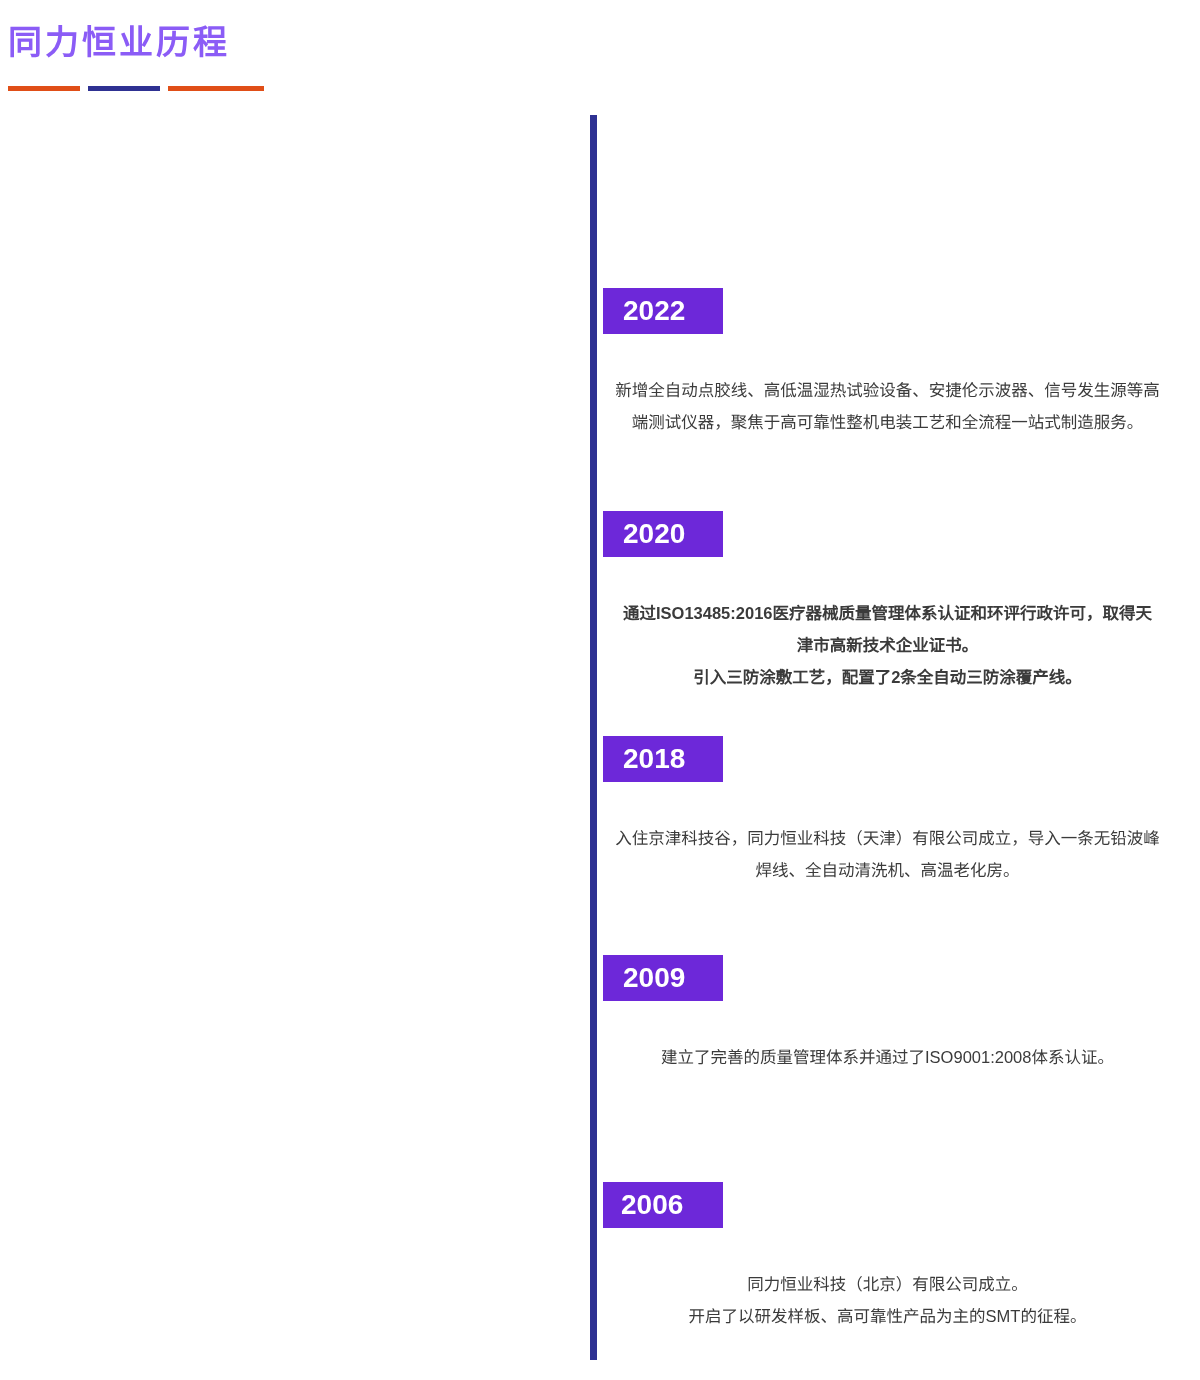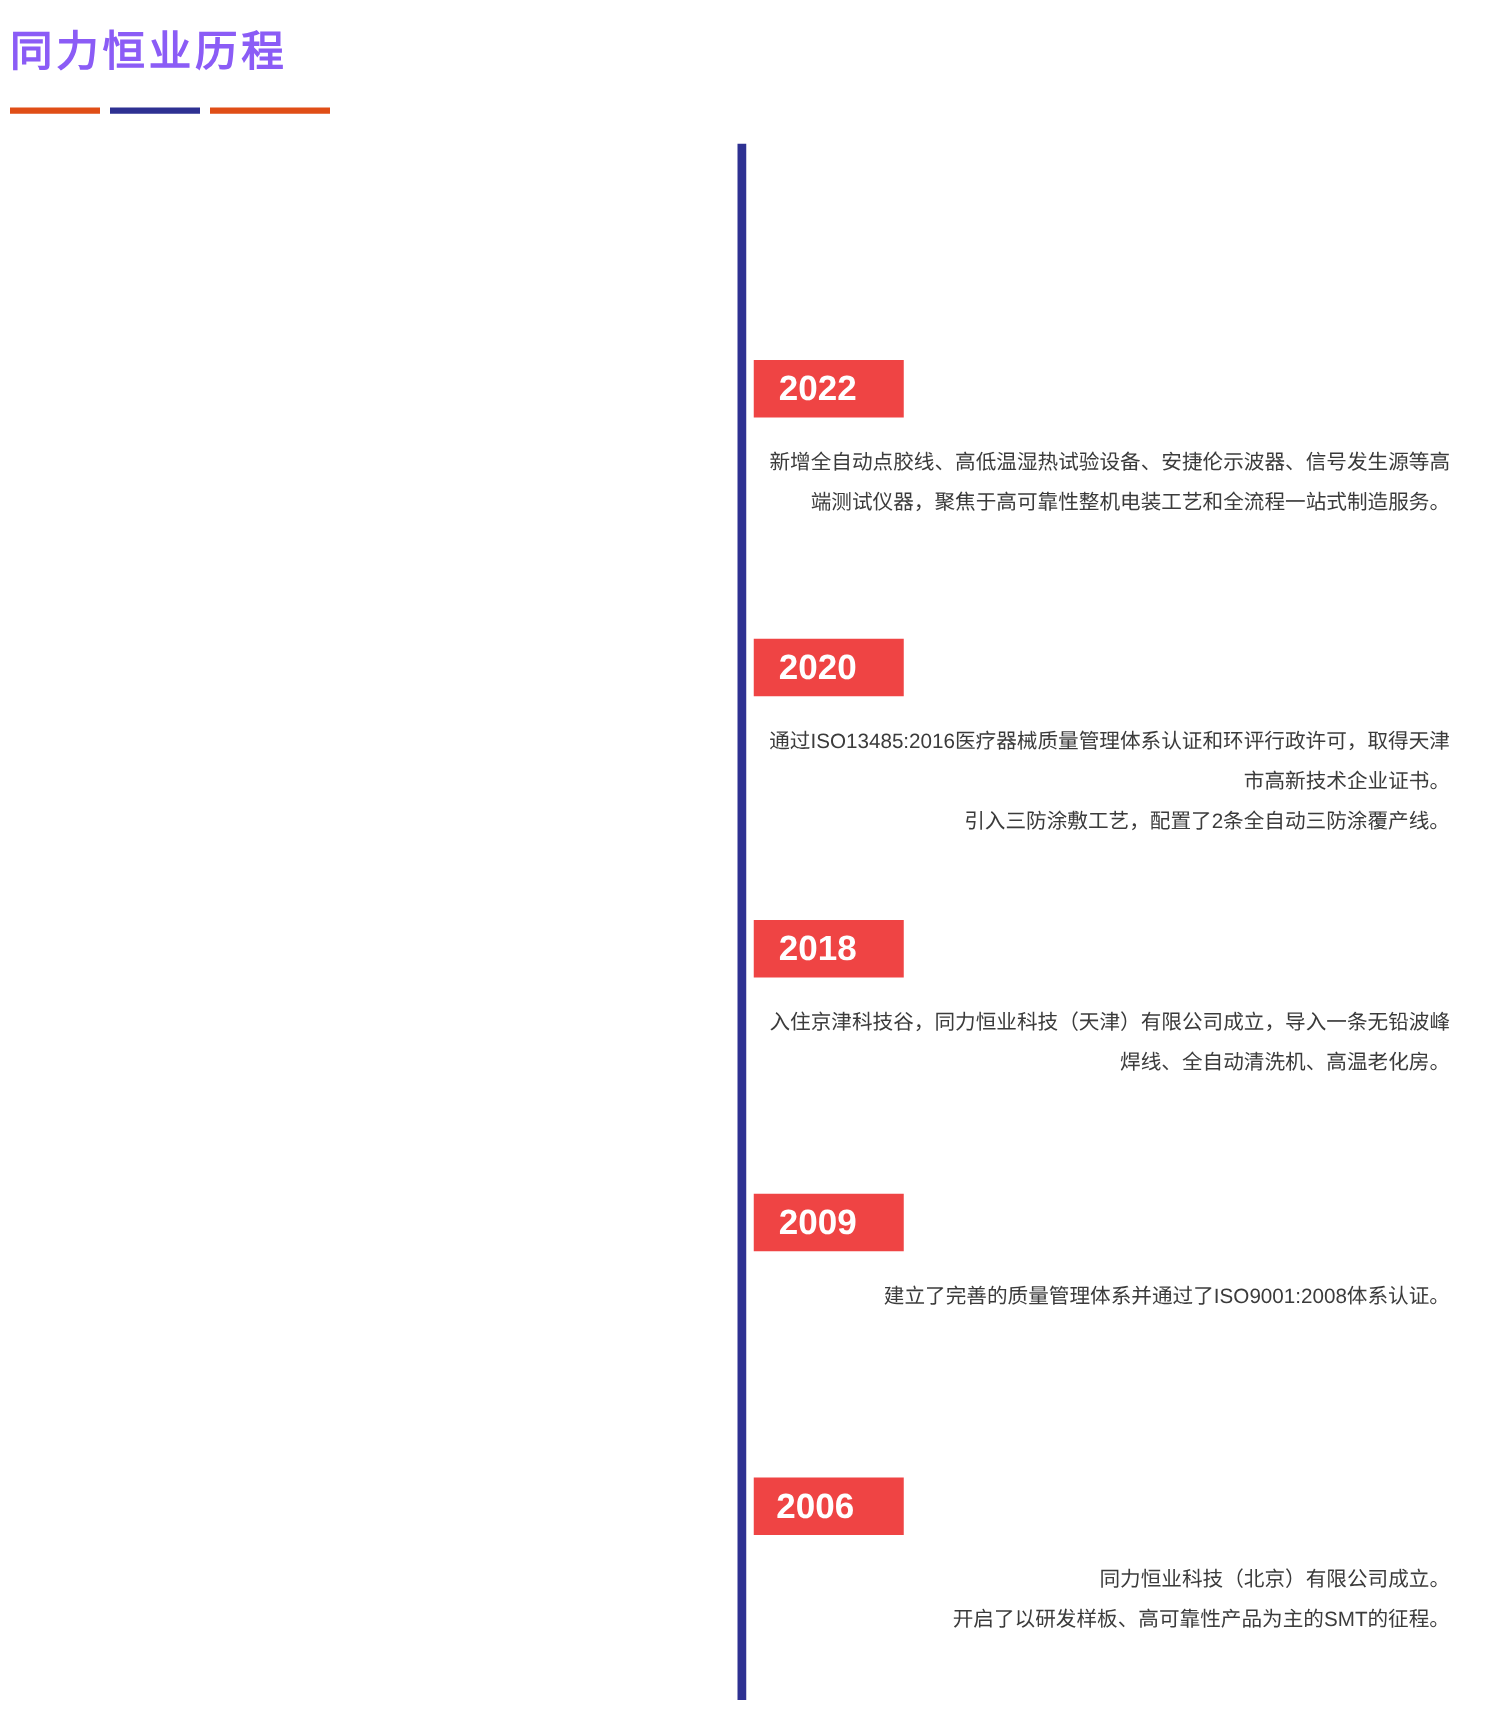--- a/index.html
+++ b/index.html
@@ -75,34 +75,35 @@
     font-size: 28px;
     font-weight: bold;
     color: #ffffff;
     box-sizing: border-box;
   }
   .entry.right .year-chip {
     left: 603px;
     padding-left: 20px;
     text-align: left;
     width: 120px;
-    background: #ef4444;
+    background: #6d28d9;
   }
 
   .desc {
     position: absolute;
     font-size: 16.5px;
     line-height: 32px;
     color: #3b3b3b;
     white-space: pre-line;
   }
   .entry.right .desc {
     left: 615px;
     width: 545px;
-    text-align: right;
+    text-align: center;
+    margin-top: 20px;
   }
 </style>
 </head>
 <body>
 
 <div class="page-header">
   <div class="header-title">同力恒业历程</div>
   <div class="header-rule rule-a"></div>
   <div class="header-rule rule-b"></div>
   <div class="header-rule rule-c"></div>
@@ -121,21 +122,21 @@
     <div class="desc" style="top:66px;">新增全自动点胶线、高低温湿热试验设备、安捷伦示波器、信号发生源等高端测试仪器，聚焦于高可靠性整机电装工艺和全流程一站式制造服务。</div>
   </div>
 
   <div class="entry left" style="top:385px;">
     
     
   </div>
 
   <div class="entry right" style="top:511px;">
     <div class="year-chip" style="top:0;padding-left:20px;">2020</div>
-    <div class="desc" style="top:66px;">通过ISO13485:2016医疗器械质量管理体系认证和环评行政许可，取得天津市高新技术企业证书。
+    <div class="desc" style="top:66px;font-weight:bold;">通过ISO13485:2016医疗器械质量管理体系认证和环评行政许可，取得天津市高新技术企业证书。
 引入三防涂敷工艺，配置了2条全自动三防涂覆产线。</div>
   </div>
 
   <div class="entry left" style="top:631px;">
     
     
   </div>
 
   <div class="entry right" style="top:736px;">
     <div class="year-chip" style="top:0;">2018</div>

